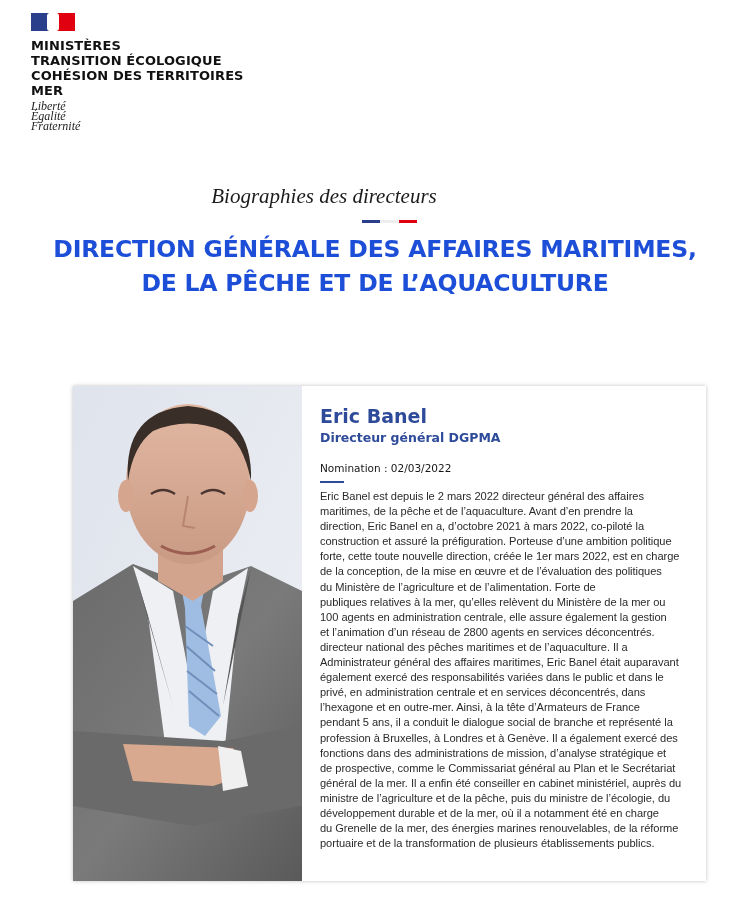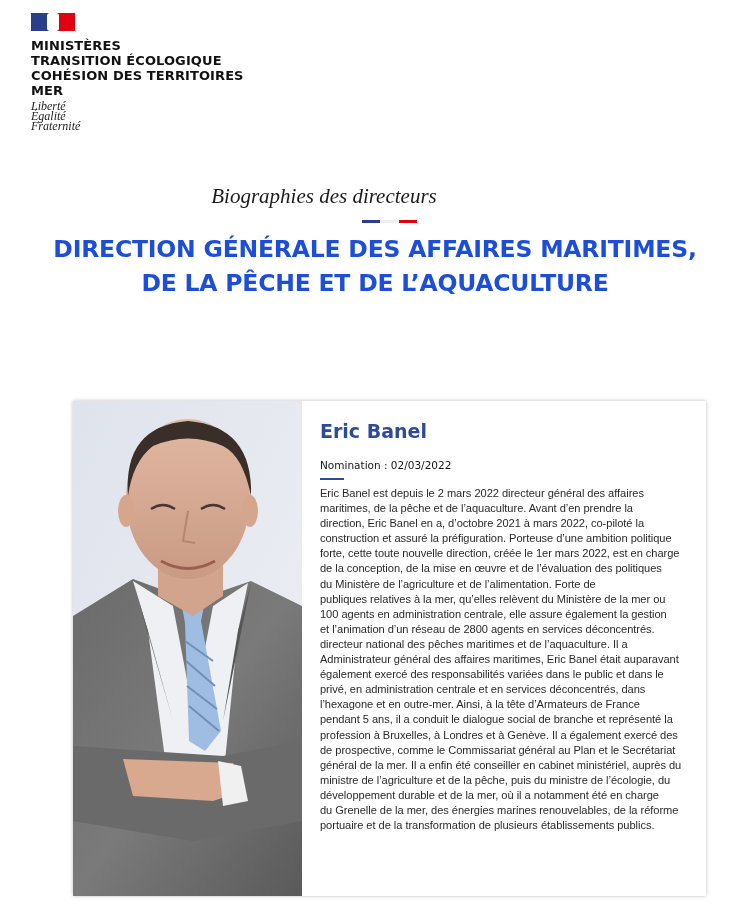--- a/index.html
+++ b/index.html
@@ -14,21 +14,21 @@
   .motto { margin-top:3px; font-family:"Liberation Serif", serif; font-style:italic; font-size:12px; line-height:10px; color:#222; }
 
   .kicker { position:absolute; left:0; width:648px; top:184px; text-align:center; font-family:"Liberation Serif", serif; font-style:italic; font-size:21px; color:#1b1b1b; }
   .tricolor { position:absolute; top:220px; left:362px; width:55px; height:3px; display:flex; }
   .tricolor span { display:block; height:3px; }
   .tricolor .b { width:18px; background:#2a3f8c; }
   .tricolor .w { width:19px; background:#eeeeee; }
   .tricolor .r { width:18px; background:#e1000f; }
   .title { position:absolute; left:0; width:750px; top:232px; text-align:center; font-family:"DejaVu Sans", sans-serif; font-weight:bold; font-size:23.5px; line-height:34px; letter-spacing:-0.2px; color:#1d4ed8; }
 
-  .card { position:absolute; left:73px; top:401px; width:633px; height:495px; background:#fff; box-shadow:0 0 4px rgba(0,0,0,0.25); }
+  .card { position:absolute; left:73px; top:386px; width:633px; height:495px; background:#fff; box-shadow:0 0 4px rgba(0,0,0,0.25); }
   .photo { position:absolute; left:0; top:0; width:229px; height:495px; overflow:hidden; background:#e3e6ee; }
   .content { position:absolute; left:247px; top:18px; width:374px; }
   .name { font-family:"DejaVu Sans", sans-serif; font-weight:bold; font-size:19px; color:#2e4b9a; line-height:24px; }
   .role { font-family:"DejaVu Sans", sans-serif; font-weight:bold; font-size:12.5px; color:#2e4b9a; margin-top:2px; line-height:16px; }
   .nom { font-family:"DejaVu Sans", sans-serif; font-size:10.5px; color:#161616; margin-top:15px; line-height:14px; }
   .nom-bar { width:24px; height:2px; background:#2e4b9a; margin-top:6px; }
   .bio { margin-top:6px; font-family:"Liberation Sans", sans-serif; font-size:11.1px; line-height:15.1px; color:#2a2a2a; letter-spacing:-0.05px; }
 </style>
 </head>
 <body>
@@ -110,40 +110,42 @@
       <path d="M128 108 Q140 100 152 108" stroke="#4a3530" stroke-width="2.5" fill="none"></path>
 
       <path d="M115 110 L110 140 L122 142" stroke="#b88670" stroke-width="2" fill="none"></path>
 
       <path d="M88 160 Q115 175 142 160" stroke="#9b5e50" stroke-width="3" fill="none"></path>
     </svg>
   </div>
 
   <div class="content">
     <div class="name">Eric Banel</div>
+    <div class="role">Directeur général DGPMA</div>
     <div class="nom">Nomination : 02/03/2022</div>
     <div class="nom-bar"></div>
     <div class="bio">
       <div>Eric Banel est depuis le 2 mars 2022 directeur général des affaires</div>
       <div>maritimes, de la pêche et de l’aquaculture. Avant d’en prendre la</div>
       <div>direction, Eric Banel en a, d’octobre 2021 à mars 2022, co-piloté la</div>
       <div>construction et assuré la préfiguration. Porteuse d’une ambition politique</div>
       <div>forte, cette toute nouvelle direction, créée le 1er mars 2022, est en charge</div>
       <div>de la conception, de la mise en œuvre et de l’évaluation des politiques</div>
       <div>du Ministère de l’agriculture et de l’alimentation. Forte de</div>
       <div>publiques relatives à la mer, qu’elles relèvent du Ministère de la mer ou</div>
       <div>100 agents en administration centrale, elle assure également la gestion</div>
       <div>et l’animation d’un réseau de 2800 agents en services déconcentrés.</div>
       <div>directeur national des pêches maritimes et de l’aquaculture. Il a</div>
       <div>Administrateur général des affaires maritimes, Eric Banel était auparavant</div>
       <div>également exercé des responsabilités variées dans le public et dans le</div>
       <div>privé, en administration centrale et en services déconcentrés, dans</div>
       <div>l’hexagone et en outre-mer. Ainsi, à la tête d’Armateurs de France</div>
       <div>pendant 5 ans, il a conduit le dialogue social de branche et représenté la</div>
       <div>profession à Bruxelles, à Londres et à Genève. Il a également exercé des</div>
+      <div>fonctions dans des administrations de mission, d’analyse stratégique et</div>
       <div>de prospective, comme le Commissariat général au Plan et le Secrétariat</div>
       <div>général de la mer. Il a enfin été conseiller en cabinet ministériel, auprès du</div>
       <div>ministre de l’agriculture et de la pêche, puis du ministre de l’écologie, du</div>
       <div>développement durable et de la mer, où il a notamment été en charge</div>
       <div>du Grenelle de la mer, des énergies marines renouvelables, de la réforme</div>
       <div>portuaire et de la transformation de plusieurs établissements publics.</div>
     </div>
   </div>
 </div>
 

